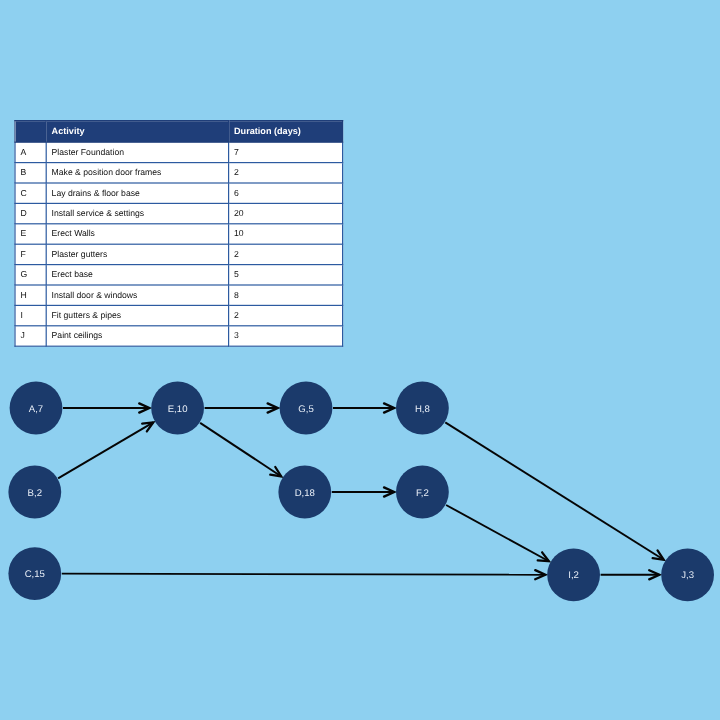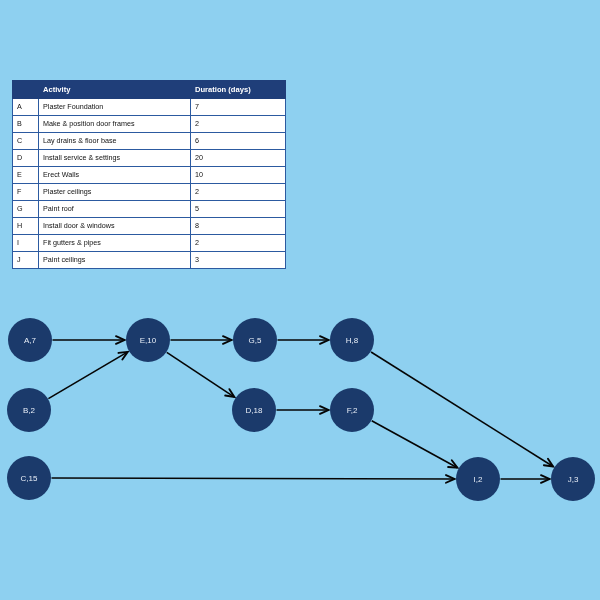--- a/index.html
+++ b/index.html
@@ -18,21 +18,21 @@
   #page {
     position: relative;
     width: 600px;
     height: 600px;
   }
 
   
   #activity-table {
     position: absolute;
     left: 12px;
-    top: 80px;
+    top: 100px;
     width: 247px;
     border-collapse: collapse;
     background: #ffffff;
     border: 1px solid #2c5aa0;
     table-layout: fixed;
   }
   #activity-table th,
   #activity-table td {
     border: 1px solid #2c5aa0;
     padding: 0 4px;
@@ -117,26 +117,26 @@
           <td class="col-act">Install service &amp; settings</td>
           <td class="col-dur">20</td>
         </tr>
         <tr>
           <td class="col-id cell-id">E</td>
           <td class="col-act">Erect Walls</td>
           <td class="col-dur">10</td>
         </tr>
         <tr>
           <td class="col-id cell-id">F</td>
-          <td class="col-act">Plaster ceilings</td>
+          <td class="col-act">Plaster gutters</td>
           <td class="col-dur">2</td>
         </tr>
         <tr>
           <td class="col-id cell-id">G</td>
-          <td class="col-act">Paint roof</td>
+          <td class="col-act">Erect base</td>
           <td class="col-dur">5</td>
         </tr>
         <tr>
           <td class="col-id cell-id">H</td>
           <td class="col-act">Install door &amp; windows</td>
           <td class="col-dur">8</td>
         </tr>
         <tr>
           <td class="col-id cell-id">I</td>
           <td class="col-act">Fit gutters &amp; pipes</td>

